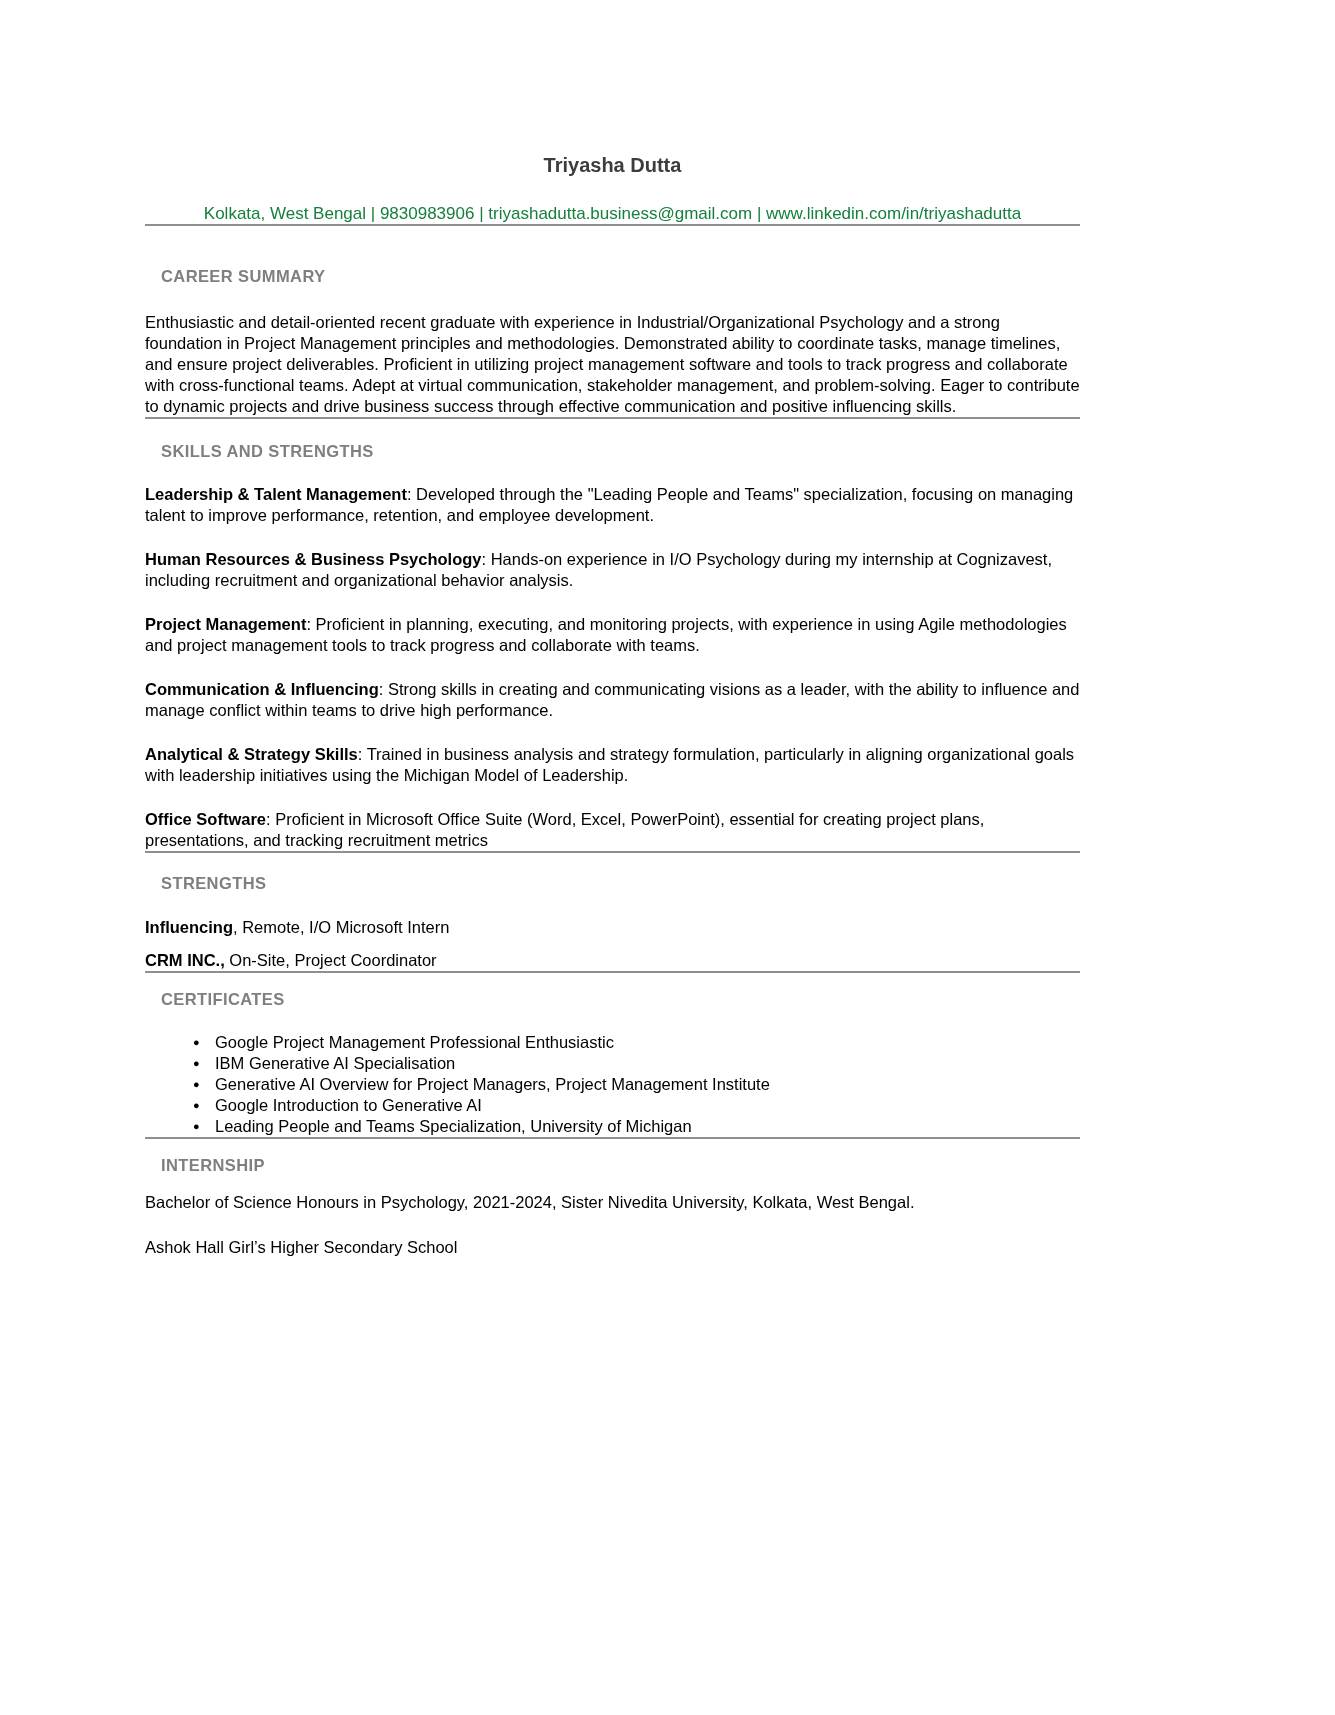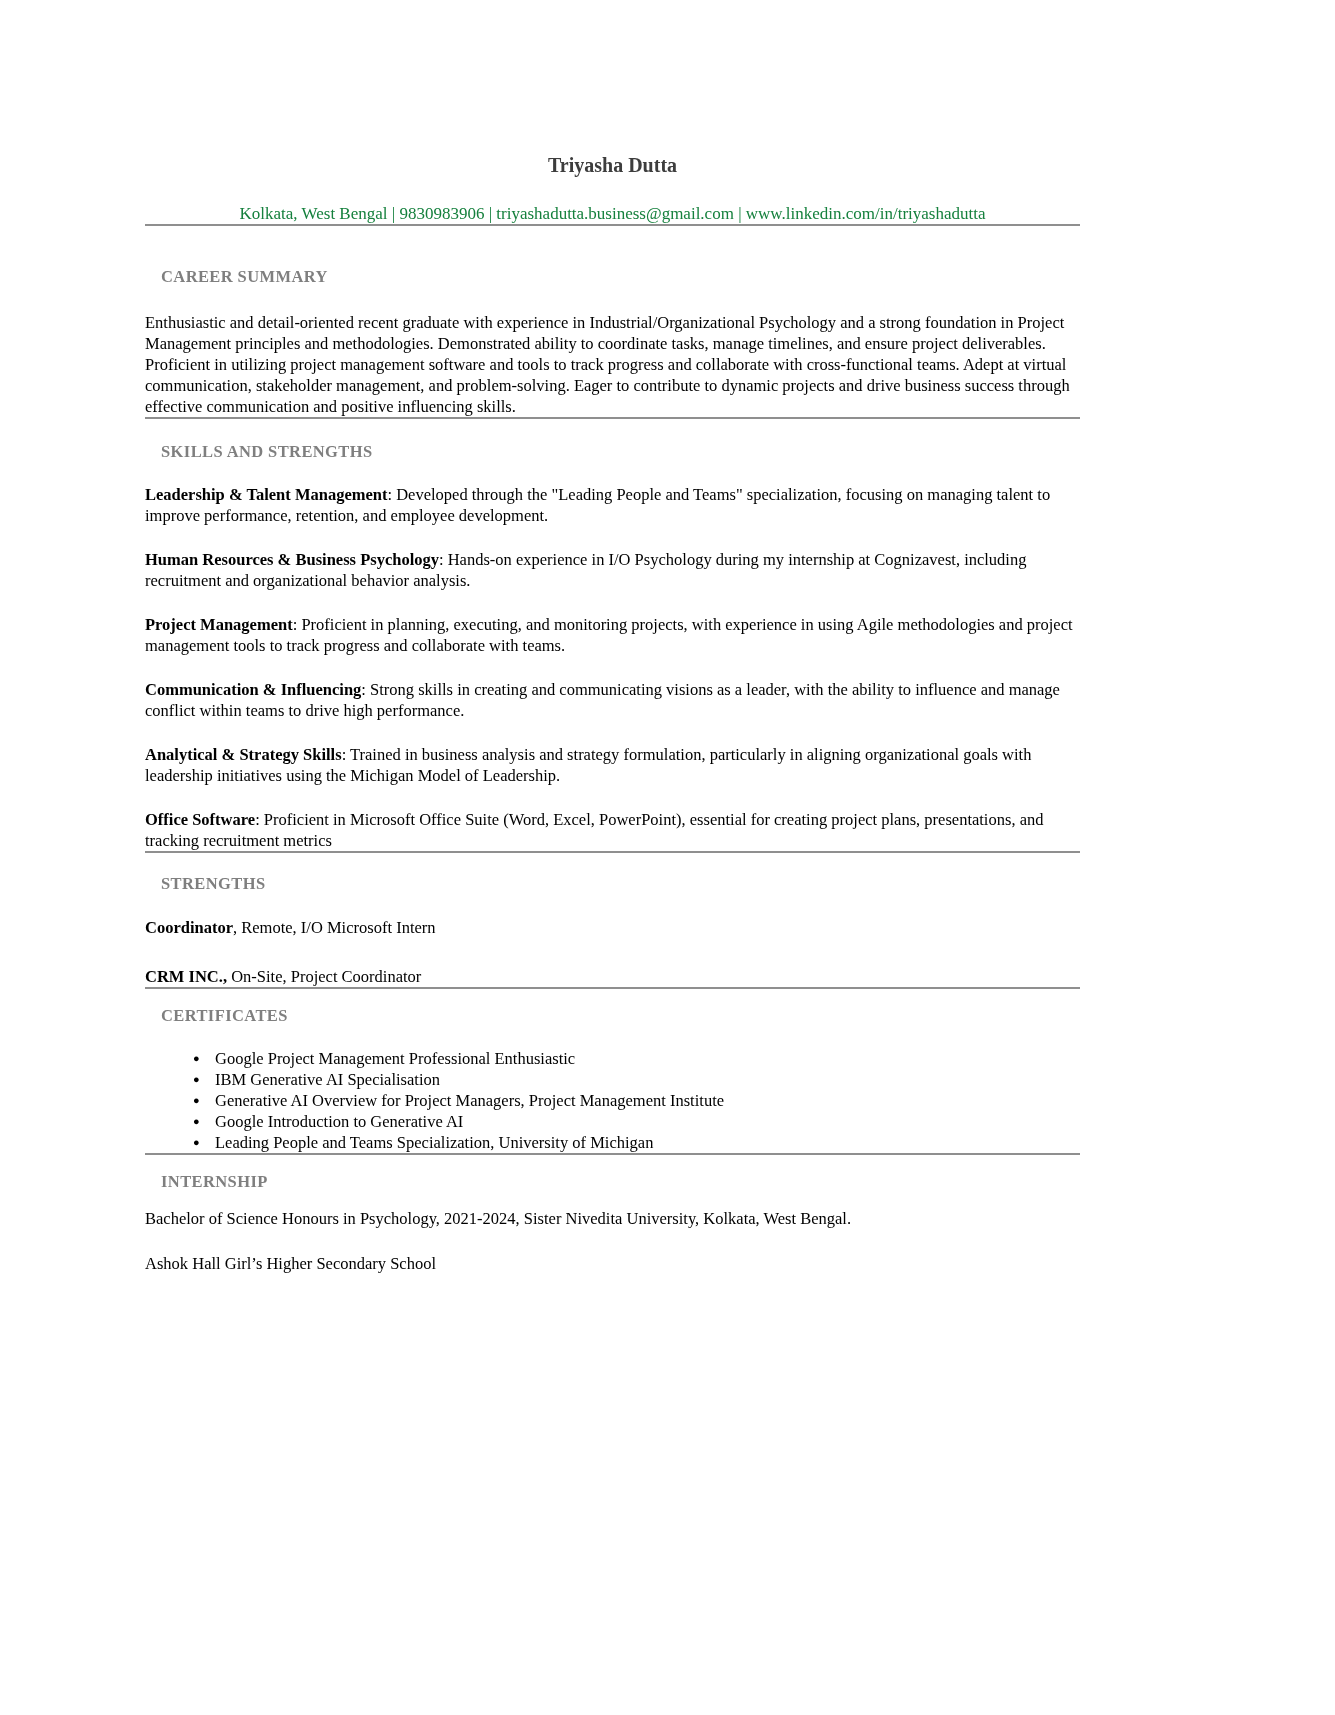--- a/index.html
+++ b/index.html
@@ -2,21 +2,21 @@
 <html><head>
 <meta charset="utf-8">
 <style>
   * { box-sizing: border-box; }
   html, body { margin: 0; padding: 0; background: #ffffff; }
   .page {
     position: relative;
     width: 1335px;
     height: 1313px;
     background: #ffffff;
-    font-family: Liberation Serif, serif;
+    font-family: Liberation Sans, sans-serif;
     color: #000000;
     font-size: 16.5px;
     line-height: 21px;
     overflow: hidden;
   }
   .content { padding: 152px 255px 0 145px; }
 
   .doc-title {
     margin: 0;
     font-size: 20px;
@@ -55,21 +55,21 @@
   }
   .mt-40 { margin-top: 40px; }
   .mt-22 { margin-top: 22px; }
   .mt-20 { margin-top: 20px; }
   .mt-16 { margin-top: 16px; }
 
   .para { margin: 25px 0 0 0; }
   .skill-para { margin: 22px 0 0 0; }
   .skill-para + .skill-para { margin-top: 23px; }
   .intern-para { margin: 23px 0 0 0; }
-  .intern-para + .intern-para { margin-top: 28px; }
+  .intern-para + .intern-para { margin-top: 12px; }
   .edu-para { margin: 16px 0 0 0; }
   .edu-para + .edu-para { margin-top: 24px; }
 
   .cert-list {
     margin: 22px 0 0 0;
     padding: 0 0 0 48px;
     list-style: none;
   }
   .cert-list li {
     position: relative;
@@ -117,21 +117,21 @@
       <p class="skill-para"><strong class="lbl">Analytical &amp; Strategy Skills</strong><span>: Trained in business analysis and strategy formulation, particularly in aligning organizational goals with leadership initiatives using the Michigan Model of Leadership.</span></p>
 
       <p class="skill-para"><strong class="lbl">Office Software</strong><span>: Proficient in Microsoft Office Suite (Word, Excel, PowerPoint), essential for creating project plans, presentations, and tracking recruitment metrics</span></p>
     </section>
 
     <hr class="rule rule-after-skills">
 
     <section>
       <h2 class="sec-title mt-20">STRENGTHS</h2>
 
-      <p class="intern-para"><strong class="lbl">Coordinator</strong><span>, Remote, I/O Microsoft Intern</span></p>
+      <p class="intern-para"><strong class="lbl">Influencing</strong><span>, Remote, I/O Microsoft Intern</span></p>
 
       <p class="intern-para"><strong class="lbl">CRM INC.,</strong><span> On-Site, Project Coordinator</span></p>
     </section>
 
     <hr class="rule rule-after-internship">
 
     <section>
       <h2 class="sec-title mt-16">CERTIFICATES</h2>
 
       <ul class="cert-list">

